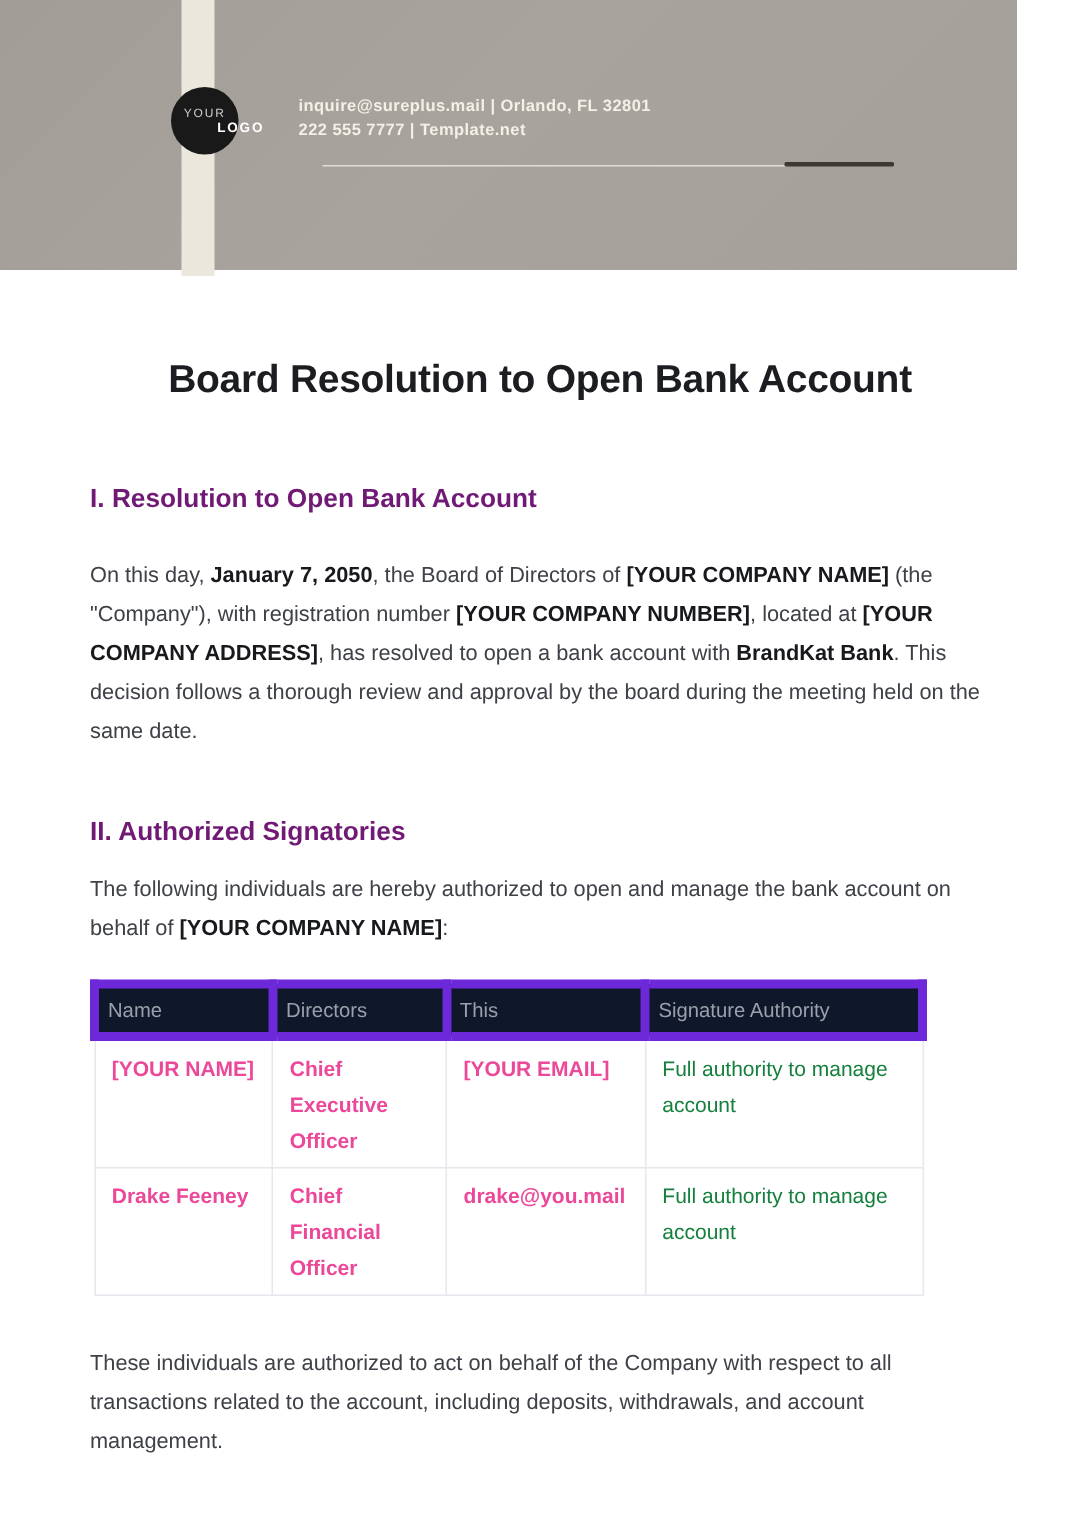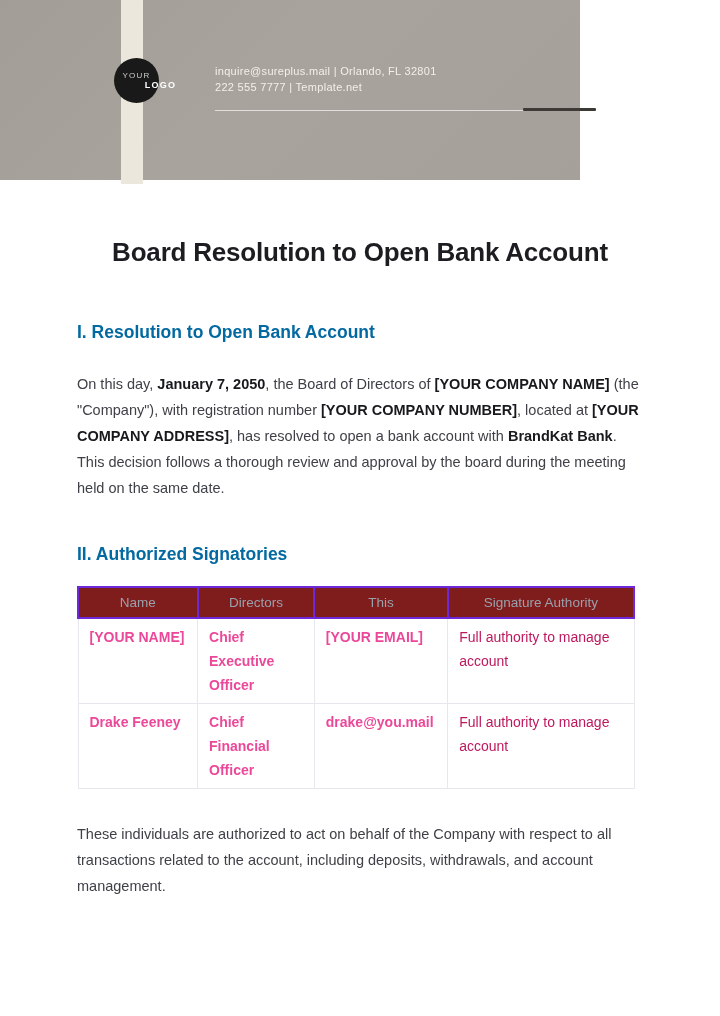--- a/index.html
+++ b/index.html
@@ -7,21 +7,21 @@
   body {
     font-family: "Liberation Sans", "DejaVu Sans", sans-serif;
     background: #ffffff;
     position: relative;
     overflow: hidden;
   }
 
   
   .letterhead {
     position: relative;
-    width: 580px;
+    width: 678px;
     height: 180px;
     background: linear-gradient(135deg, #a29d96 0%, #a8a39c 45%, #a5a099 100%);
   }
   .vert-stripe {
     position: absolute;
     left: 121px; top: 0;
     width: 22px; height: 184px;
     background: #ebe7dc;
   }
   .logo-circle {
@@ -46,60 +46,61 @@
   }
   .logo-bottom {
     font-size: 9px;
     font-weight: 700;
     letter-spacing: 1.2px;
     line-height: 10px;
     padding-left: 48px;
   }
   .contact-block {
     position: absolute;
-    left: 215px; top: 64px;
+    left: 199px; top: 64px;
     color: #f3f0e8;
     font-size: 11px;
     line-height: 15.5px;
     letter-spacing: 0.3px;
     white-space: nowrap;
+    font-weight: bold;
   }
   .rule-thin {
     position: absolute;
     left: 215px; top: 110px;
     width: 310px; height: 1px;
     background: rgba(255,255,255,0.65);
   }
   .rule-dark {
     position: absolute;
     left: 523px; top: 108px;
     width: 73px; height: 3px;
     background: #3d3a35;
     border-radius: 1px;
   }
 
   
   .doc {
-    padding: 0 77px;
+    padding: 0 60px;
     color: #3e4147;
   }
   .doc-title {
     margin-top: 56px;
     text-align: center;
     font-size: 26px;
     line-height: 32px;
     font-weight: 700;
     color: #1b1d21;
     letter-spacing: -0.2px;
   }
   .section-heading {
     font-size: 17.5px;
     line-height: 22px;
     font-weight: 700;
-    color: #0369a1;
+    color: #701a75;
   }
   .heading-1 { margin-top: 53px; }
   .heading-2 { margin-top: 42px; }
   .para {
     font-size: 14.5px;
     line-height: 26px;
     color: #3e4147;
   }
   .para .b { font-weight: 700; color: #17191d; }
   .para-1 { margin-top: 28px; }
@@ -107,36 +108,36 @@
   .para-closing { margin-top: 32px; }
 
   
   table.signatories {
     margin-top: 21px;
     width: 558px;
     border-collapse: collapse;
     table-layout: fixed;
   }
   table.signatories th {
-    background: #7f1d1d;
+    background: #0f172a;
     color: #9aa0ab;
     font-size: 13.5px;
     font-weight: 400;
-    text-align: center;
+    text-align: left;
     padding: 7px 6px;
-    border: 2px solid #6d28d9;
+    border: 6px solid #6d28d9;
   }
   table.signatories td {
     font-size: 14px;
     line-height: 24px;
     vertical-align: top;
     text-align: left;
     padding: 6px 11px;
     border: 1px solid #e6e8ee;
-    color: #be185d;
+    color: #15803d;
     background: #ffffff;
   }
   table.signatories td.bold {
     font-weight: 700;
     color: #ec4899;
   }
 </style>
 </head>
 <body>
 
@@ -155,20 +156,21 @@
 </div>
 
 <div class="doc">
 
   <h1 class="doc-title">Board Resolution to Open Bank Account</h1>
 
   <h2 class="section-heading heading-1">I. Resolution to Open Bank Account</h2>
   <p class="para para-1"><span>On this day, </span><span class="b">January 7, 2050</span><span>, the Board of Directors of </span><span class="b">[YOUR COMPANY NAME]</span><span> (the "Company"), with registration number </span><span class="b">[YOUR COMPANY NUMBER]</span><span>, located at </span><span class="b">[YOUR COMPANY ADDRESS]</span><span>, has resolved to open a bank account with </span><span class="b">BrandKat Bank</span><span>. This decision follows a thorough review and approval by the board during the meeting held on the same date.</span></p>
 
   <h2 class="section-heading heading-2">II. Authorized Signatories</h2>
+  <p class="para para-2"><span>The following individuals are hereby authorized to open and manage the bank account on behalf of </span><span class="b">[YOUR COMPANY NAME]</span><span>:</span></p>
 
   <table class="signatories">
     <colgroup>
         <col style="width: 21.5%;">
         <col style="width: 21%;">
         <col style="width: 24%;">
         <col style="width: 33.5%;">
       </colgroup>
     <thead>
       <tr>

